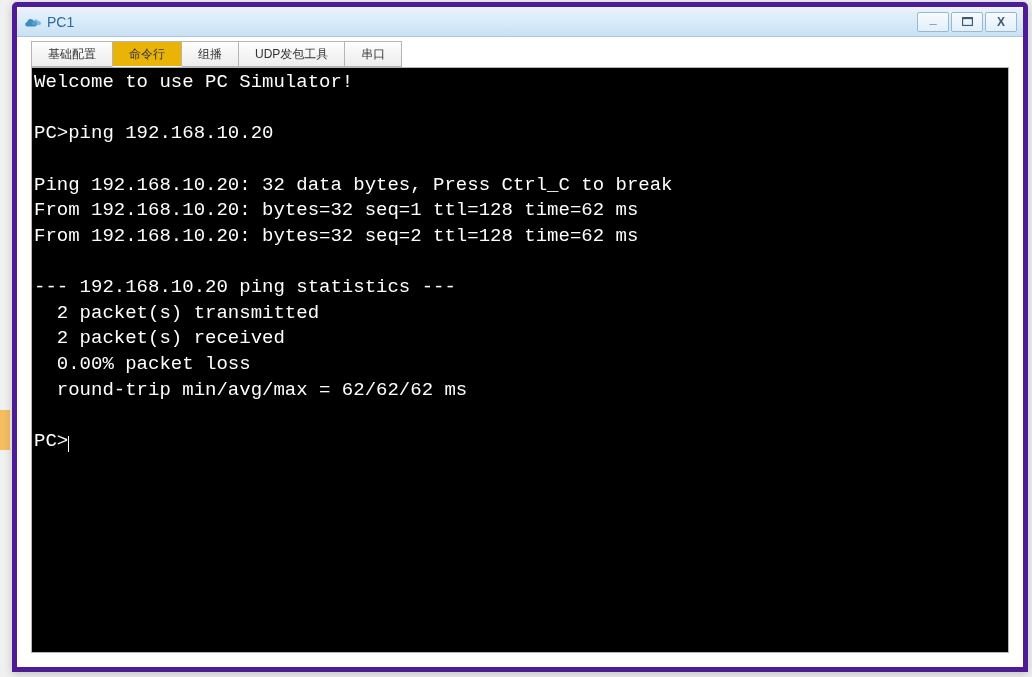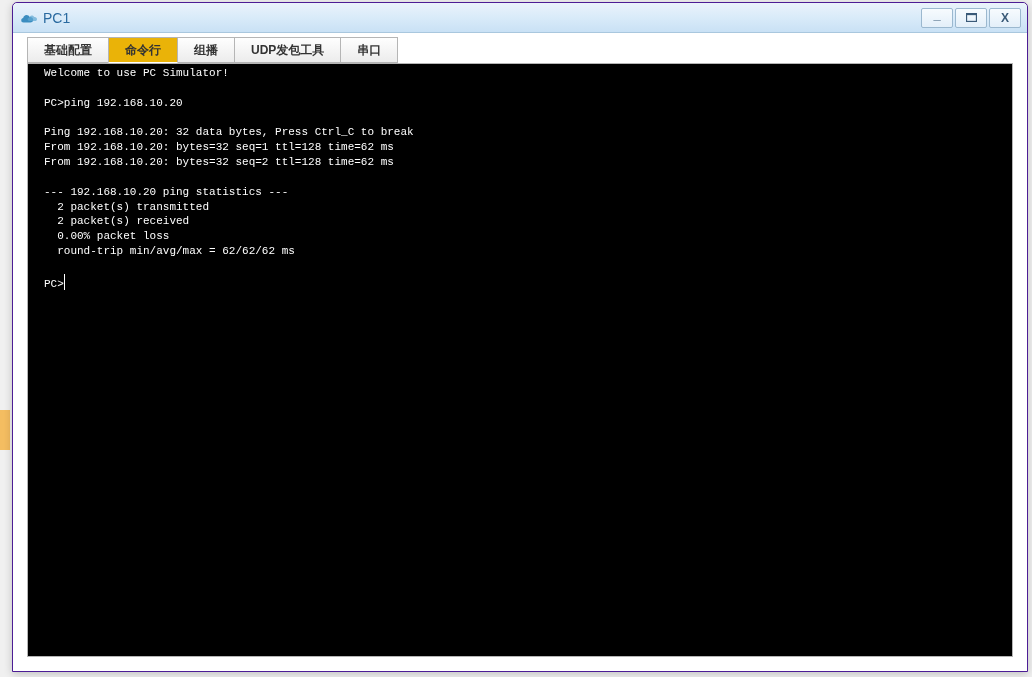--- a/index.html
+++ b/index.html
@@ -32,21 +32,21 @@
       color: #333;
       padding-left: 28px;
     }
     .window {
       position: absolute;
       left: 12px;
       top: 2px;
       width: 1016px;
       height: 670px;
       background: #fff;
-      border: 1px solid #4c1d95;
+      border: 5px solid #4c1d95;
       border-radius: 5px 5px 0 0;
       box-shadow: 0 2px 8px rgba(0,0,0,0.2);
       display: flex;
       flex-direction: column;
     }
     .titlebar {
       height: 30px;
       background: linear-gradient(to bottom, #eaf3fb 0%, #d9ebf9 50%, #c9e1f5 100%);
       border-bottom: 1px solid #a9c7de;
       display: flex;
@@ -101,41 +101,40 @@
       font-size: 12px;
       color: #333;
       border: 1px solid #b5b5b5;
       border-bottom: 1px solid #b5b5b5;
       background: linear-gradient(to bottom, #fefefe, #ececec);
       cursor: pointer;
       margin-right: -1px;
       height: 26px;
       display: flex;
       align-items: center;
-      font-weight: bold;
     }
     .tab.active {
       background: #eab308;
       border-bottom: 1px solid #fff;
       position: relative;
       z-index: 2;
     }
     .content-wrap {
       flex: 1;
       padding: 0 14px 14px 14px;
       display: flex;
     }
     .terminal {
       flex: 1;
       background: #000;
       color: #fff;
       font-family: "Consolas", "Courier New", monospace;
-      font-size: 11px;
+      font-size: 19px;
       line-height: 1.35;
-      padding: 2px 16px;
+      padding: 2px 2px;
       overflow: hidden;
       white-space: pre;
       border: 1px solid #b5b5b5;
     }
     .terminal-line {
       white-space: pre;
     }
     .cursor {
       display: inline-block;
       width: 1px;

